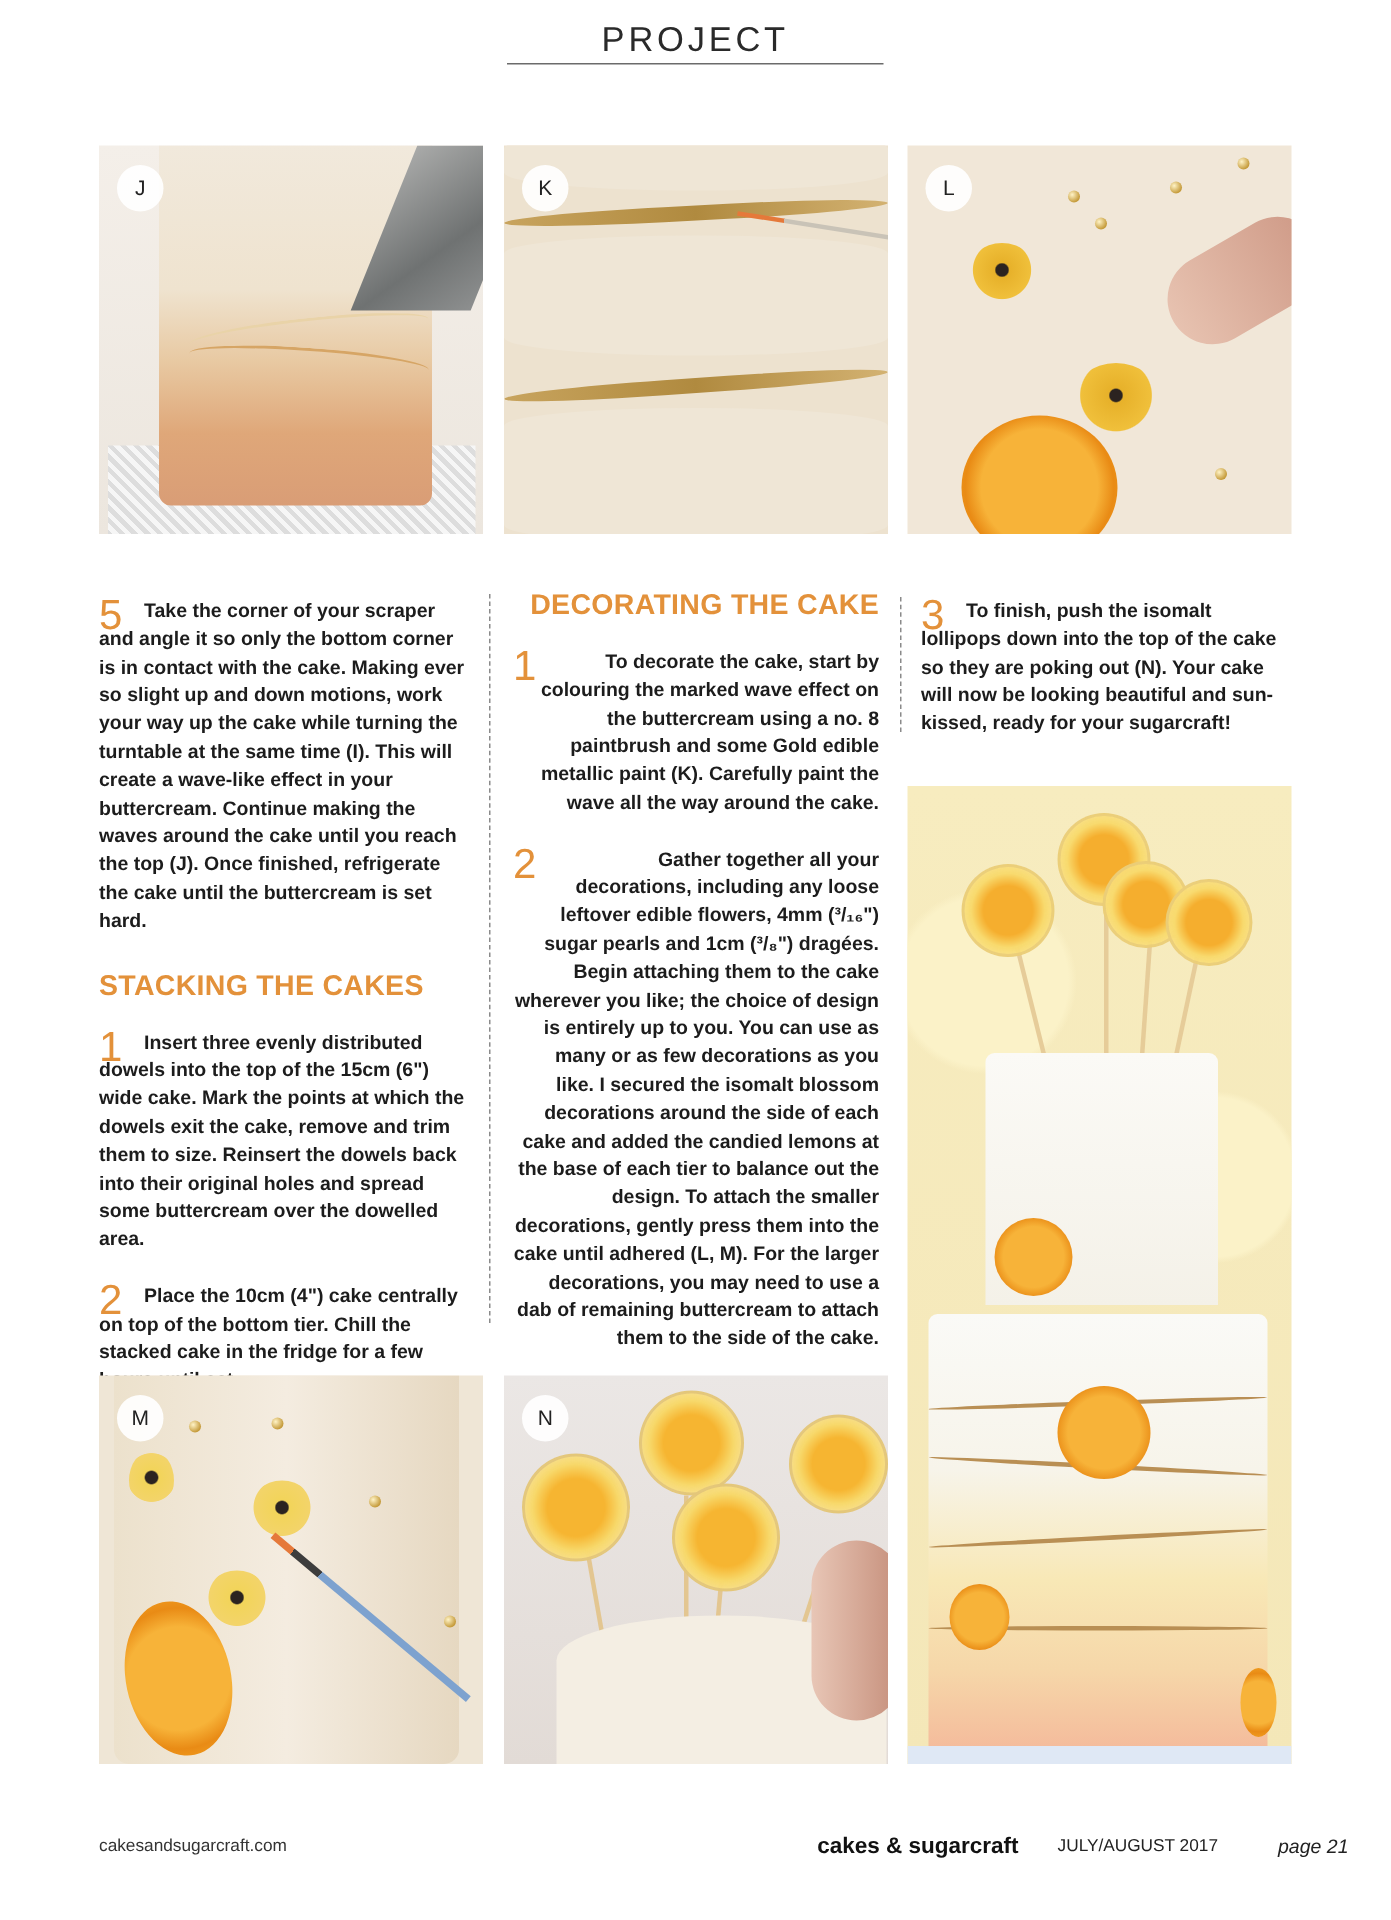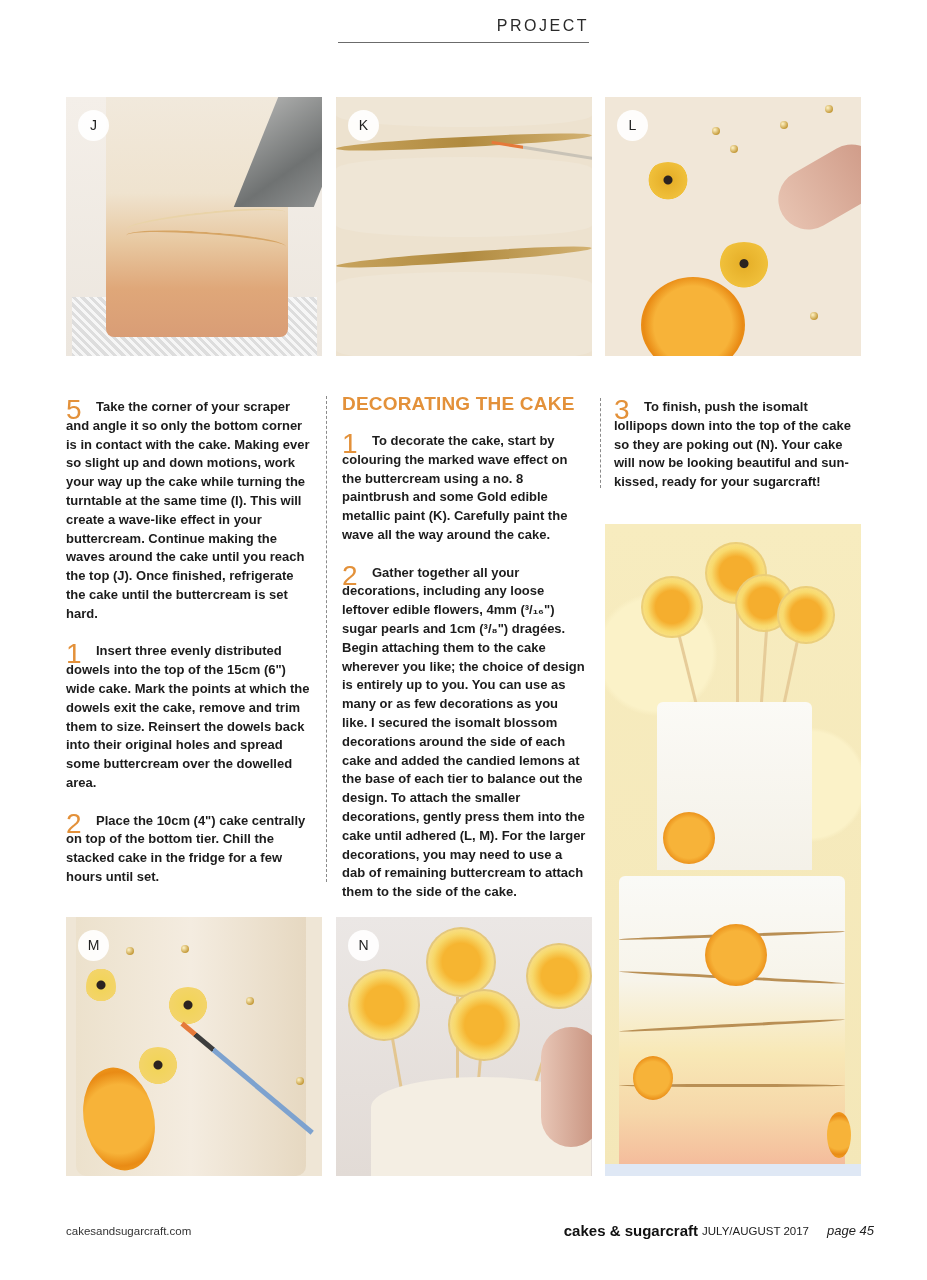--- a/index.html
+++ b/index.html
@@ -1,20 +1,20 @@
 <!DOCTYPE html>
 <html><head>
 <meta charset="utf-8">
 <style>
   * { box-sizing: border-box; margin: 0; padding: 0; }
   html, body { width: 927px; height: 1280px; background: #ffffff; overflow: hidden; }
   body { position: relative; font-family: "Liberation Sans", "DejaVu Sans", sans-serif; color: #1e1e1e; }
 
   .header { position: absolute; left: 338px; top: 14px; width: 251px; text-align: center; }
-  .header .title { font-size: 16px; letter-spacing: 2.5px; color: #2a2a2a; line-height: 24px; text-align: right; }
+  .header .title { font-size: 23px; letter-spacing: 2.5px; color: #2a2a2a; line-height: 24px; }
   .header .rule { height: 1px; background: #6b6b6b; margin-top: 4px; }
 
   .photo { position: absolute; overflow: hidden; }
   .photo .badge {
     position: absolute; left: 12px; top: 13px; width: 31px; height: 31px; border-radius: 50%;
     background: rgba(255,255,255,0.92); font-size: 14px; color: #222; text-align: center; line-height: 31px;
   }
 
   
   #photo-j { left: 66px; top: 97px; width: 256px; height: 259px;
@@ -43,21 +43,21 @@
   .pearl { position: absolute; width: 8px; height: 8px; border-radius: 50%; background: radial-gradient(circle at 35% 35%, #fff3c6, #c59b3b 70%); }
 
   
   .col { position: absolute; font-size: 13px; line-height: 18.8px; color: #1c1c1c; }
   .step { position: relative; margin-bottom: 18.8px; }
   .step .num { position: absolute; left: 0; top: -3px; font-size: 28px; line-height: 30px; color: #e3913a; font-weight: 300; }
   .step .text { text-indent: 30px; font-weight: bold; }
   .section-heading { font-size: 19px; color: #e3913a; letter-spacing: 0.2px; line-height: 24px; margin: 8px 0 16px; }
 
   #col-1 { left: 66px; top: 398px; width: 250px; }
-  #col-2 { left: 342px; top: 392px; width: 244px; }
+  #col-2 { left: 342px; top: 392px; width: 244px; text-align: right; }
   #col-3 { left: 614px; top: 398px; width: 250px; }
 
   .divider { position: absolute; width: 0; border-left: 1px dashed #8a8a8a; }
   #divider-1 { left: 326px; top: 396px; height: 486px; }
   #divider-2 { left: 600px; top: 398px; height: 90px; }
 
   
   #photo-cake { left: 605px; top: 524px; width: 256px; height: 652px;
     background: radial-gradient(circle at 20% 20%, #fbf2c8 0 10%, transparent 11%),
                 radial-gradient(circle at 80% 40%, #fbf2c8 0 12%, transparent 13%),
@@ -80,21 +80,21 @@
 
   
   #photo-n { left: 336px; top: 917px; width: 256px; height: 259px; background: linear-gradient(180deg, #ebe7e5, #e2dbd6); }
   #photo-n .cake { position: absolute; left: 35px; top: 160px; width: 220px; height: 110px; background: #f4eee3; border-radius: 50% 50% 0 0 / 30px 30px 0 0; }
   #photo-n .lolly { position: absolute; border-radius: 50%; background: radial-gradient(circle, #f6b531 0 40%, #f7d86a 60%, rgba(250,235,190,0.8) 100%); border: 2px solid rgba(220,190,120,0.7); }
   #photo-n .stick { position: absolute; width: 3px; background: #e3c691; }
   #photo-n .hand { position: absolute; left: 205px; top: 110px; width: 60px; height: 120px; border-radius: 30px; background: linear-gradient(90deg, #e8c6b6, #c58e7a); }
 
   .footer { position: absolute; top: 1222px; font-size: 11.5px; color: #333; line-height: 18px; }
   #footer-url { left: 66px; }
-  #footer-right { right: 53px; display: flex; align-items: center; gap: 4px; }
+  #footer-right { right: 28px; display: flex; align-items: center; gap: 26px; }
   #footer-right .brand { font-size: 15px; font-weight: bold; color: #111; }
   #footer-right .issue { font-size: 11.5px; color: #222; }
   #footer-right .page { font-size: 13px; font-style: italic; color: #222; margin-left: 14px; }
 </style>
 </head>
 <body>
 
 <div class="header">
   <div class="title">PROJECT</div>
   <div class="rule"></div>
@@ -130,20 +130,21 @@
   <div class="pearl" style="left:220px;top:8px;"></div>
   <div class="pearl" style="left:205px;top:215px;"></div>
   <div class="badge">L</div>
 </div>
 
 <div class="col" id="col-1">
   <div class="step">
     <span class="num">5</span>
     <p class="text">Take the corner of your scraper and angle it so only the bottom corner is in contact with the cake. Making ever so slight up and down motions, work your way up the cake while turning the turntable at the same time (I). This will create a wave-like effect in your buttercream. Continue making the waves around the cake until you reach the top (J).  Once finished, refrigerate the cake until the buttercream is set hard.</p>
   </div>
+  <h2 class="section-heading" style="margin-top:22px;">STACKING THE CAKES</h2>
   <div class="step">
     <span class="num">1</span>
     <p class="text">Insert three evenly distributed dowels into the top of the 15cm (6") wide cake. Mark the points at which the dowels exit the cake, remove and trim them to size. Reinsert the dowels back into their original holes and spread some buttercream over the dowelled area.</p>
   </div>
   <div class="step">
     <span class="num">2</span>
     <p class="text">Place the 10cm (4") cake centrally on top of the bottom tier. Chill the stacked cake in the fridge for a few hours until set.</p>
   </div>
 </div>
 
@@ -217,14 +218,14 @@
   <div class="lolly" style="left:112px;top:72px;width:72px;height:72px;"></div>
   <div class="lolly" style="left:190px;top:26px;width:66px;height:66px;"></div>
   <div class="hand"></div>
   <div class="badge">N</div>
 </div>
 
 <div class="footer" id="footer-url">cakesandsugarcraft.com</div>
 <div class="footer" id="footer-right">
   <span class="brand">cakes &amp; sugarcraft</span>
   <span class="issue">JULY/AUGUST 2017</span>
-  <span class="page">page 45</span>
+  <span class="page">page 21</span>
 </div>
 
 </body></html>

